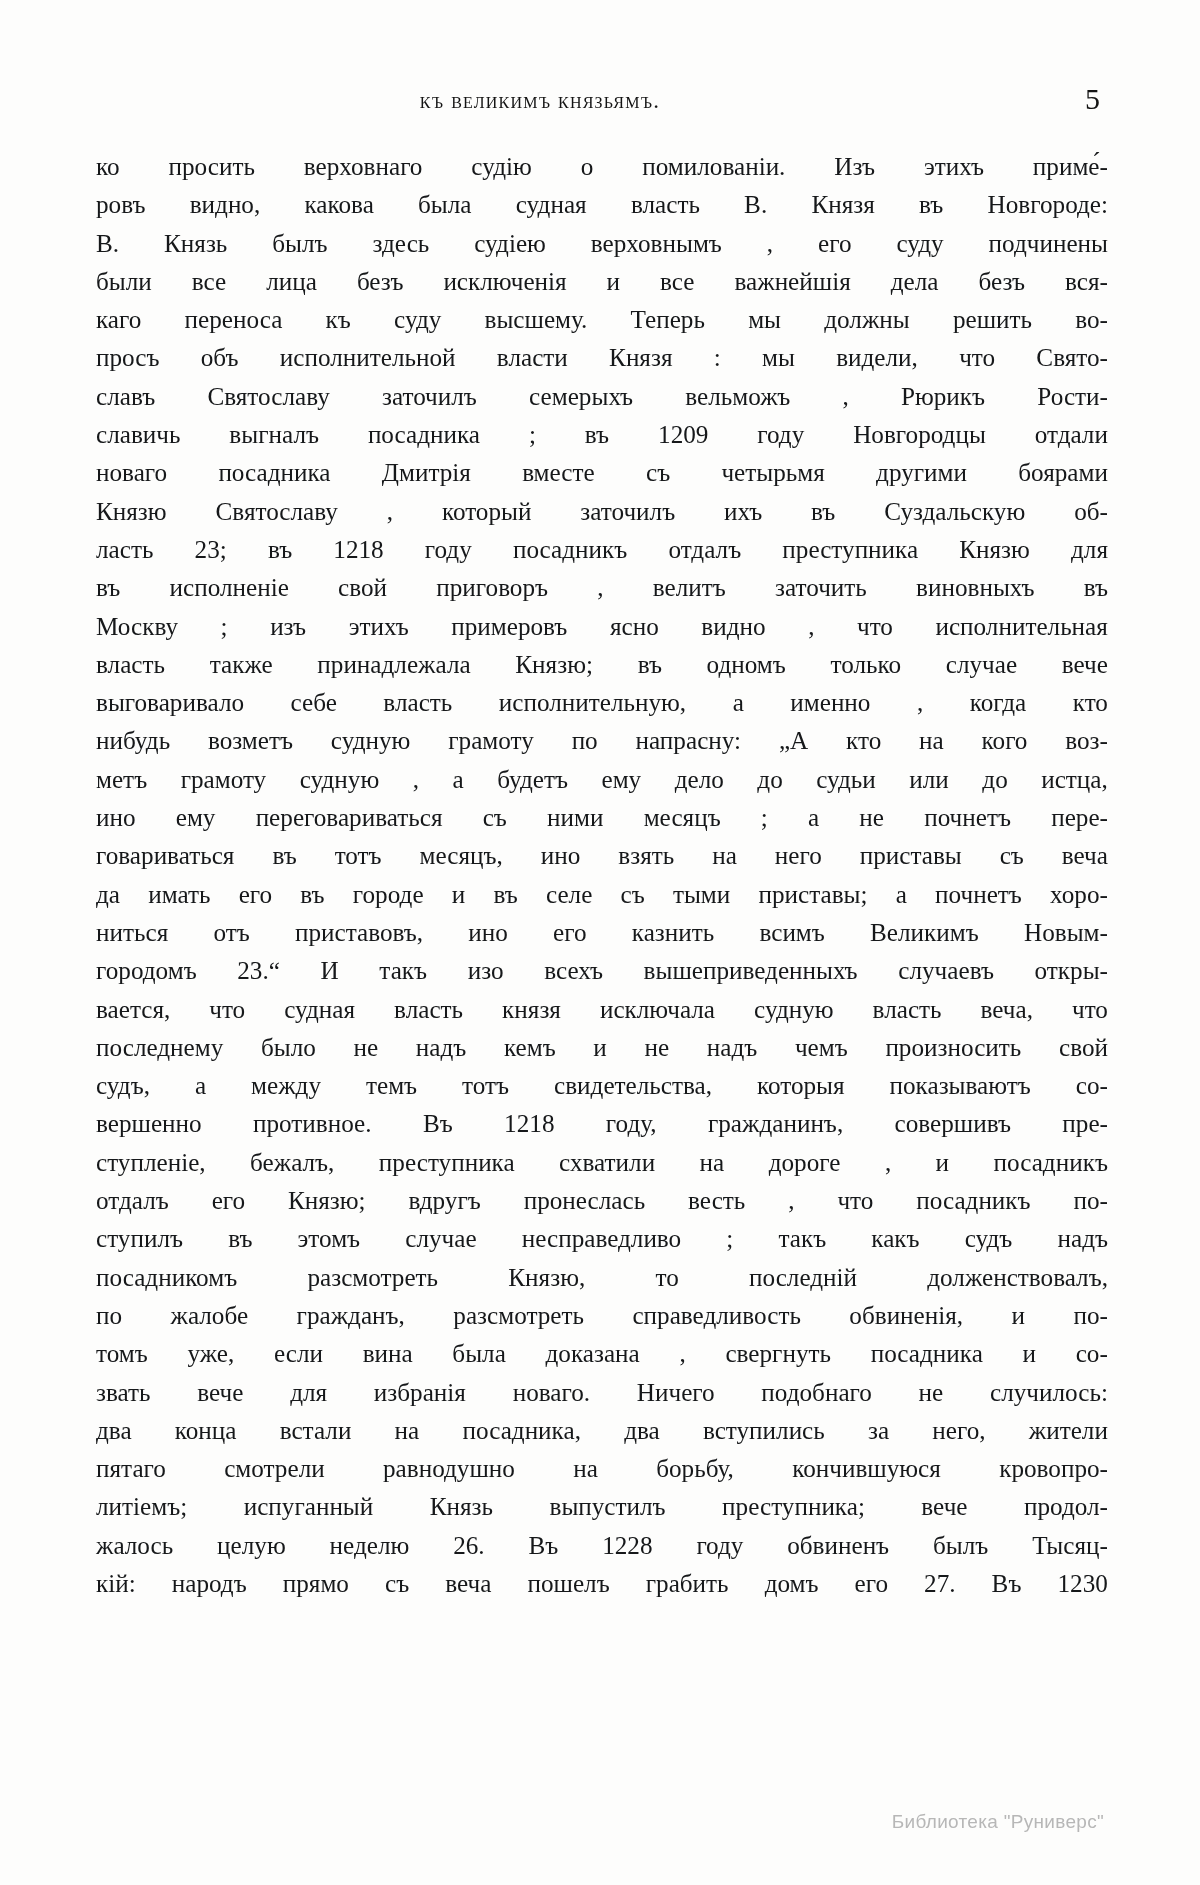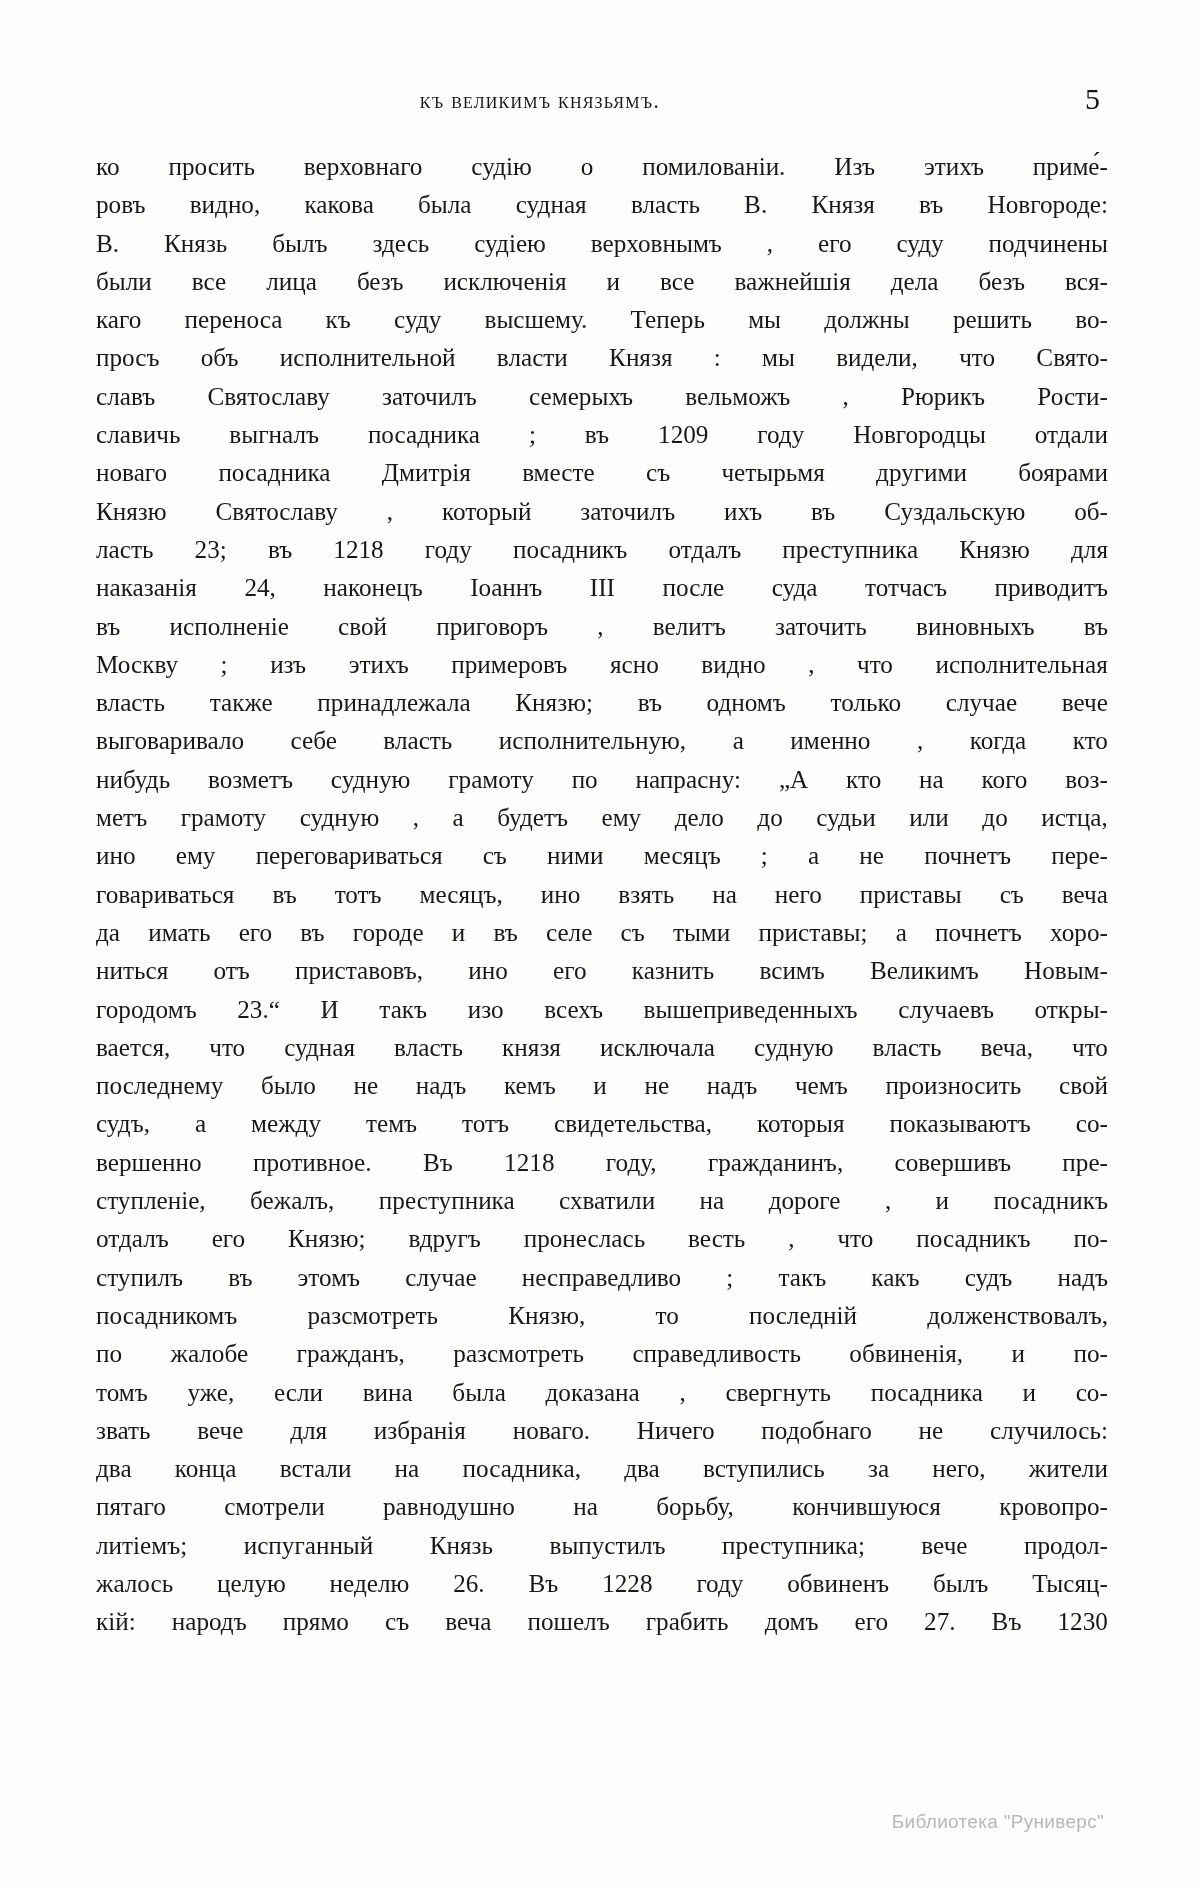--- a/index.html
+++ b/index.html
@@ -218,31 +218,20 @@
           <span class="w">въ</span>
           <span class="w">1218</span>
           <span class="w">году</span>
           <span class="w">посадникъ</span>
           <span class="w">отдалъ</span>
           <span class="w">преступника</span>
           <span class="w">Князю</span>
           <span class="w">для</span>
         </span>
         <span class="line j">
-          <span class="w">наказанія</span>
-          <span class="w">24,</span>
-          <span class="w">наконецъ</span>
-          <span class="w">Іоаннъ</span>
-          <span class="w">III</span>
-          <span class="w">после</span>
-          <span class="w">суда</span>
-          <span class="w">тотчасъ</span>
-          <span class="w">приводитъ</span>
-        </span>
-        <span class="line j">
           <span class="w">въ</span>
           <span class="w">исполненіе</span>
           <span class="w">свой</span>
           <span class="w">приговоръ</span>
           <span class="w">,</span>
           <span class="w">велитъ</span>
           <span class="w">заточить</span>
           <span class="w">виновныхъ</span>
           <span class="w">въ</span>
         </span>

